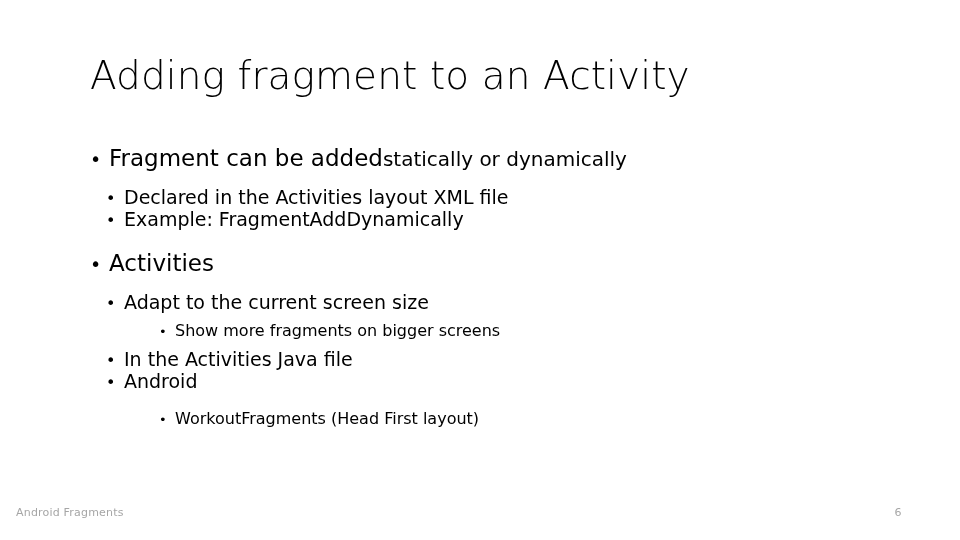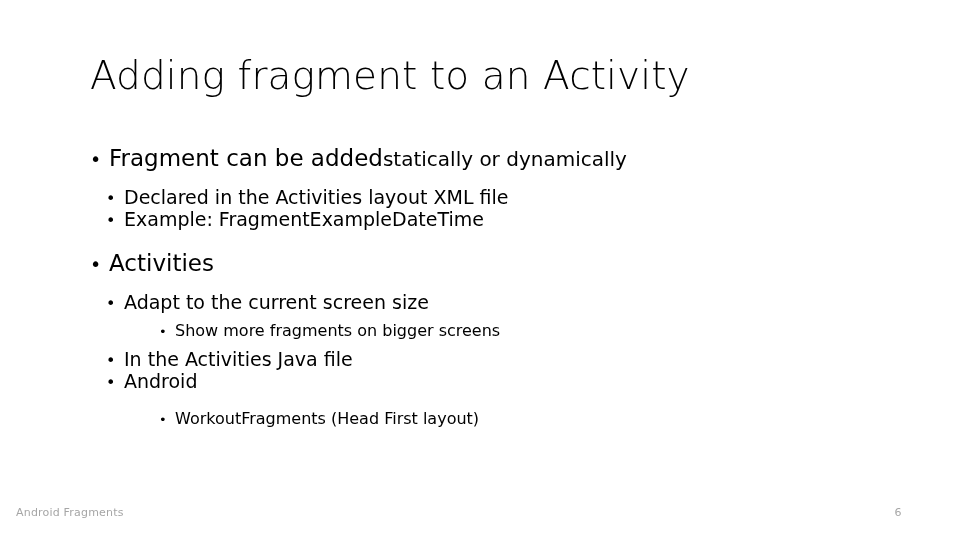--- a/index.html
+++ b/index.html
@@ -141,21 +141,21 @@
     </div>
 
 
     <div class="spacer-sm"></div>
 
     <div class="bullet-row lvl2">
       <span class="bullet-mark">•</span><span class="bullet-text">Declared in the Activities layout XML file</span>
     </div>
 
     <div class="bullet-row lvl2">
-      <span class="bullet-mark">•</span><span class="bullet-text">Example: FragmentExampleDateTime</span>
+      <span class="bullet-mark">•</span><span class="bullet-text">Example: FragmentAddDynamically</span>
     </div>
 
     <div class="spacer-md"></div>
 
     <div class="bullet-row lvl1">
       <span class="bullet-mark">•</span><span class="bullet-text">Activities</span>
     </div>
 
     <div class="spacer-sm"></div>
 

